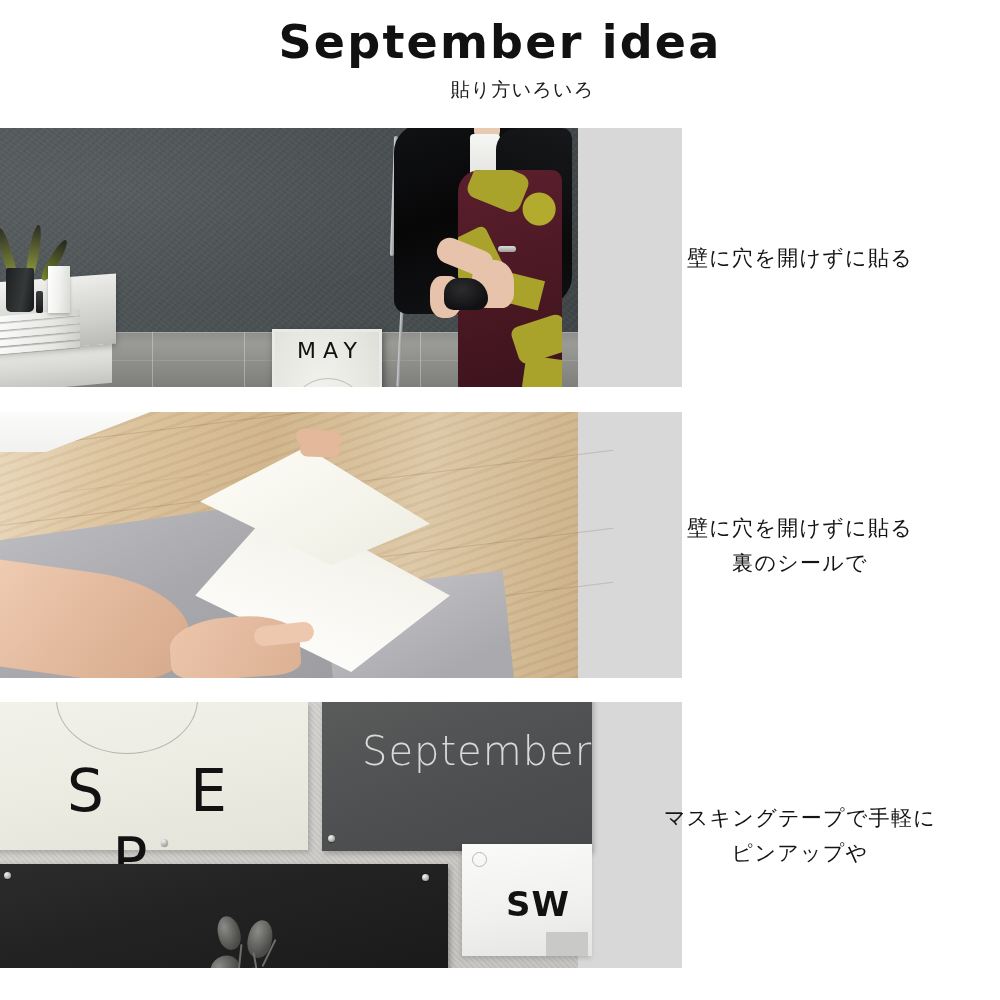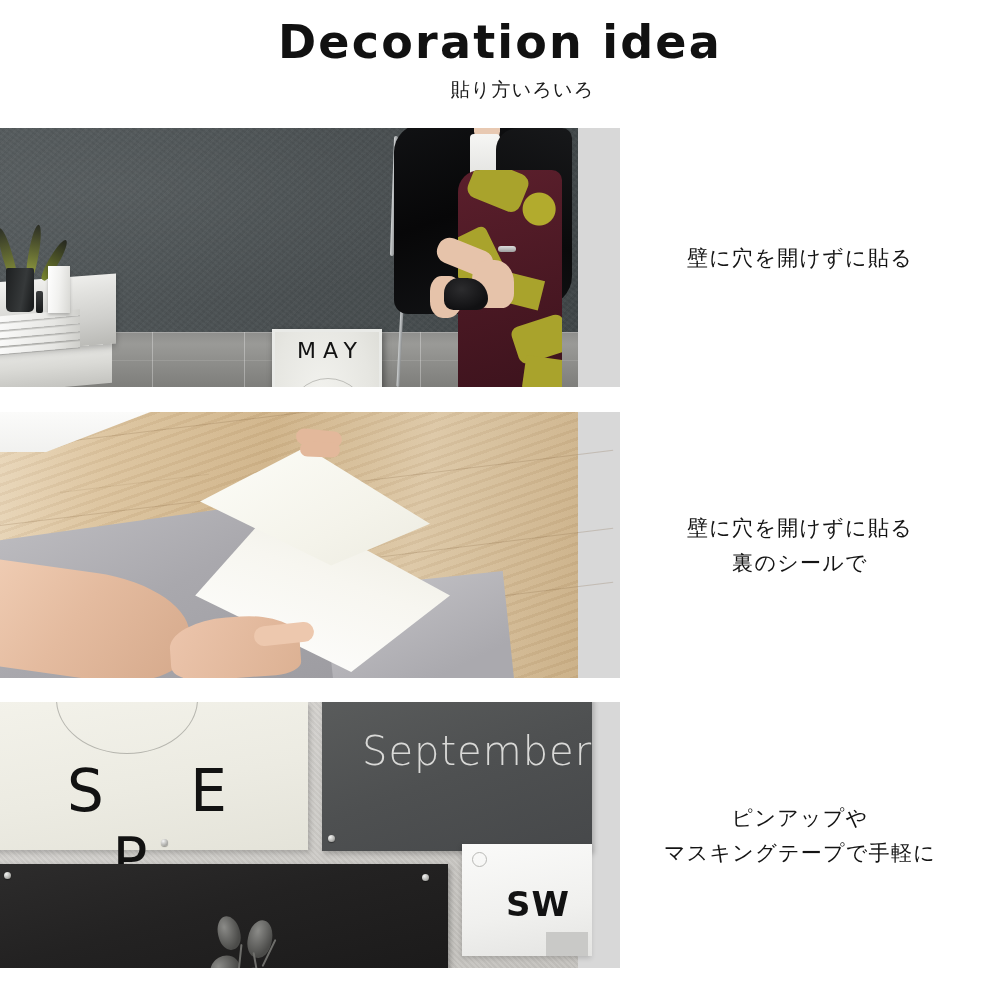--- a/index.html
+++ b/index.html
@@ -49,21 +49,21 @@
     left: 0;
     width: 1000px;
   }
   #row-1 { top: 128px; height: 259px; }
   #row-2 { top: 412px; height: 266px; }
   #row-3 { top: 702px; height: 266px; }
 
   .photo {
     position: absolute;
     left: 0; top: 0;
-    width: 620px;
+    width: 682px;
     height: 100%;
     overflow: hidden;
     background: #d8d8d8;
   }
 
   .caption {
     position: absolute;
     left: 600px;
     width: 400px;
     top: 0;
@@ -357,21 +357,21 @@
   .p3-pin {
     position:absolute; width: 7px; height: 7px; border-radius: 50%;
     background: radial-gradient(circle at 32% 30%, #f4f4f3 0%, #b8b8b5 55%, #7e7e7b 100%);
     box-shadow: 0 1px 1px rgba(0,0,0,.35);
   }
 </style>
 </head>
 <body>
 
 <div class="header">
-  <h1 class="page-title">Decoration idea</h1>
+  <h1 class="page-title">September idea</h1>
   <p class="page-subtitle">貼り方いろいろ</p>
 </div>
 
 <div class="row" id="row-1">
   <div class="photo">
     <div class="p1-wall"></div>
     <div class="p1-floor">
       <div class="tileline" style="top:0"></div>
       <div class="tile" style="left:64px"></div>
       <div class="tile" style="left:152px"></div>
@@ -498,16 +498,16 @@
     <div class="p3-pin" style="left:422px;top:172px;"></div>
 
     <div class="p3-sw">
       <div class="p3-sw-mark"></div>
       <div class="p3-sw-text">SW</div>
       <div class="p3-sw-swatch"></div>
     </div>
   </div>
 
   <div class="caption">
+    <div class="caption-line">マスキングテープで手軽に</div>
     <div class="caption-line">ピンアップや</div>
-    <div class="caption-line">マスキングテープで手軽に</div>
   </div>
 </div>
 
 </body></html>

